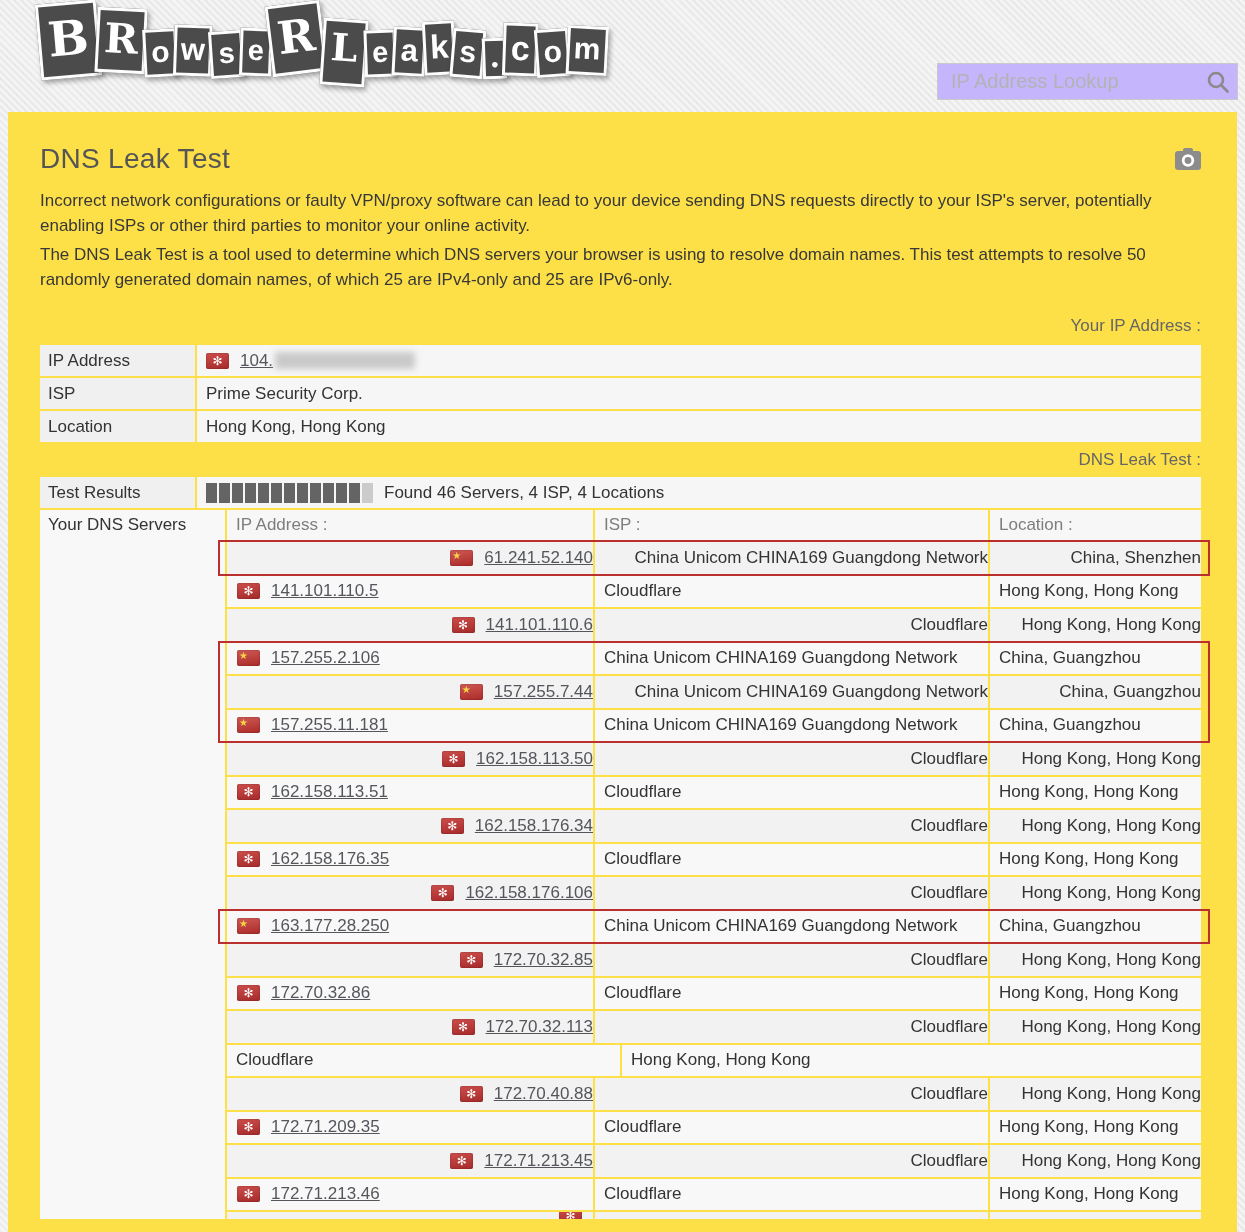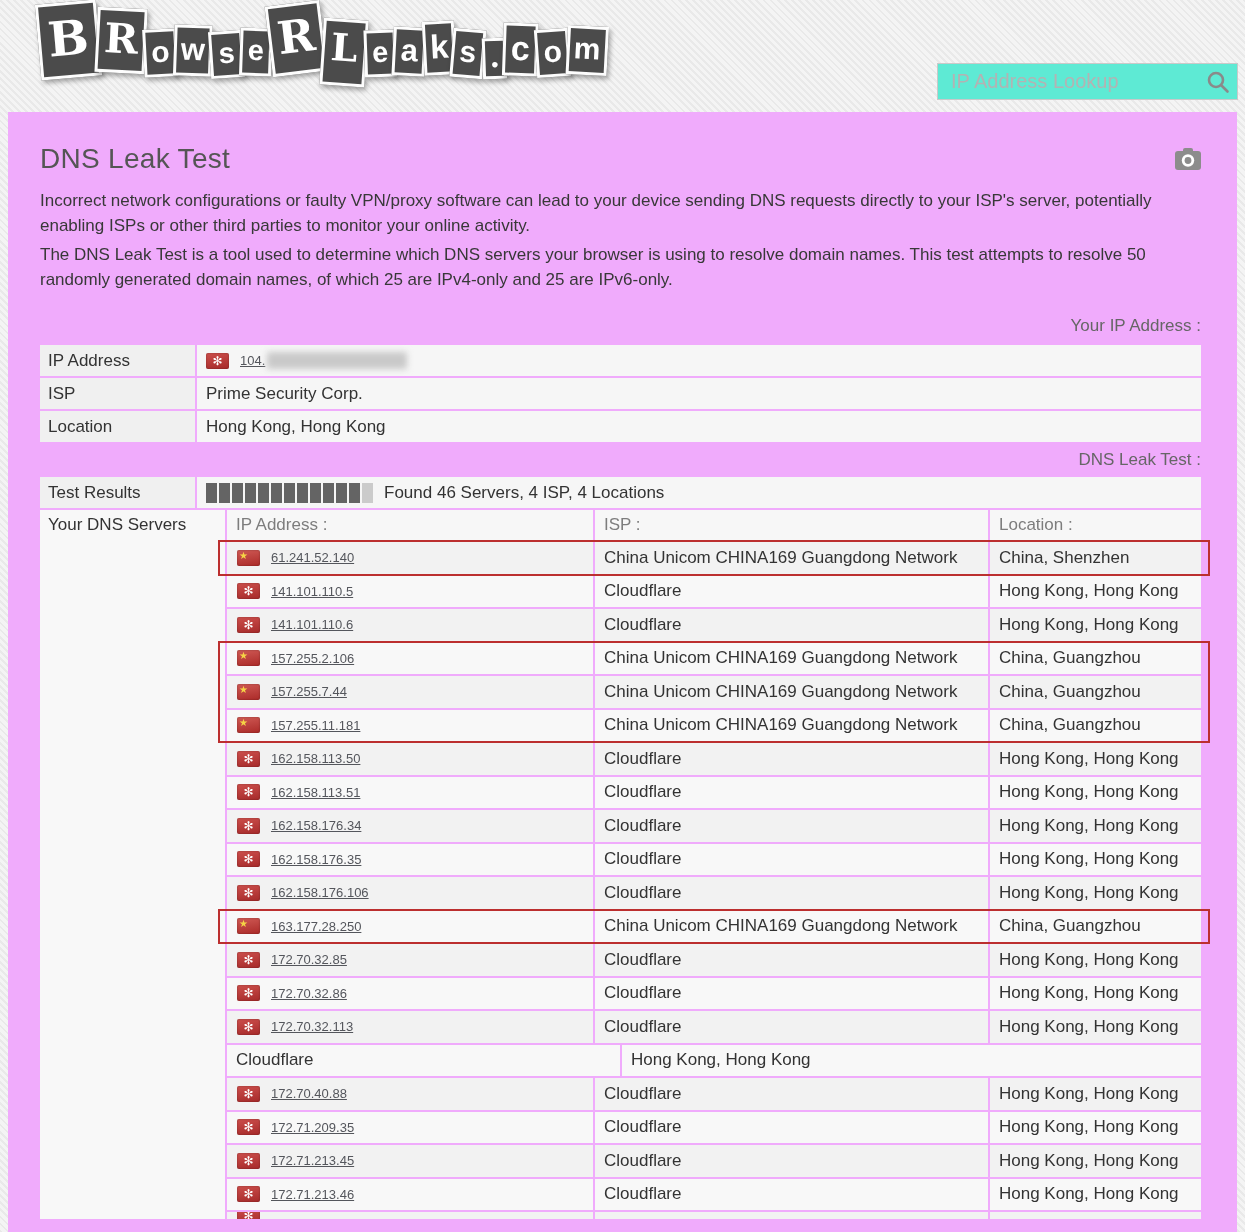--- a/index.html
+++ b/index.html
@@ -31,31 +31,31 @@
   .logo .lt:nth-child(10){font-family:"Liberation Sans",sans-serif;font-size:31px;padding:5px 5px 7px;transform:rotate(3deg) translateY(6px);}
   .logo .lt:nth-child(11){font-family:"Liberation Sans",sans-serif;font-size:33px;padding:6px 4px 9px;transform:rotate(-3deg) translateY(3px);}
   .logo .lt:nth-child(12){font-family:"Liberation Sans",sans-serif;font-size:30px;padding:5px 5px 8px;transform:rotate(5deg) translateY(7px);}
   .logo .lt:nth-child(13){font-size:30px;padding:1px 4px 4px;transform:rotate(-2deg) translateY(12px);}
   .logo .lt:nth-child(14){font-family:"Liberation Sans",sans-serif;font-size:34px;padding:5px 5px 8px;transform:rotate(2deg) translateY(5px);}
   .logo .lt:nth-child(15){font-family:"Liberation Sans",sans-serif;font-size:30px;padding:5px 5px 7px;transform:rotate(-4deg) translateY(7px);}
   .logo .lt:nth-child(16){font-family:"Liberation Sans",sans-serif;font-size:30px;padding:5px 4px 8px;transform:rotate(3deg) translateY(4px);}
 
   .searchwrap { position:absolute; left:937px; top:63px; width:301px; height:37px; }
   .search {
-    width:100%; height:100%; border:1px solid #c9c9c9; background:#5eead4;
+    width:100%; height:100%; border:1px solid #c9c9c9; background:#c4b5fd;
     font-family:"Liberation Sans",sans-serif; font-size:20px; color:#555;
     padding:0 44px 0 13px; outline:none;
   }
   .search::placeholder { color:#b3b3b3; }
   .mag { position:absolute; right:8px; top:7px; width:24px; height:24px; cursor:pointer; }
 
   
   .card {
     position:absolute; left:8px; right:8px; top:112px; bottom:0;
-    background:#f0abfc; padding:30px 36px 0 32px; overflow:hidden;
+    background:#fde047; padding:30px 36px 0 32px; overflow:hidden;
   }
   .titlebar { display:flex; justify-content:space-between; align-items:center; height:34px; }
   h1 { font-size:28px; color:#555; font-weight:500; letter-spacing:.3px; }
   .cam { width:26px; height:22px; cursor:pointer; }
 
   p.intro { font-size:17px; line-height:25px; color:#383838; }
   p.intro.first { margin-top:12px; }
   p.intro.second { margin-top:4px; }
 
   .sec-label { color:#666; font-size:17px; margin-left:5px;text-align:right; }
@@ -68,42 +68,42 @@
   .val { flex:1; background:#f6f6f6; padding-left:9px; }
 
   .flag { width:23px; height:16px; border-radius:2px; margin:0 11px 0 10px; flex:none;
           position:relative; box-shadow:inset 0 0 2px rgba(0,0,0,.35); }
   .flag.cn { background:linear-gradient(170deg,#cf5a55,#ab2a28); }
   .flag.cn::before { content:"★"; position:absolute; top:-1px; left:2px; color:#f5d445; font-size:10px; line-height:1.4; }
   .flag.hk { background:linear-gradient(170deg,#cc4f4c,#a62a2a); }
   .flag.hk::before { content:"✻"; position:absolute; left:0; right:0; top:0; bottom:0;
           display:flex; align-items:center; justify-content:center; color:#fff; font-size:12px; }
 
-  .ip-link { color:#54565c; font-size:13px; text-decoration:underline; cursor:pointer; }
+  .ip-link { color:#54565c; font-size:17px; text-decoration:underline; cursor:pointer; }
   .blur { display:inline-block; width:140px; height:17px; background:#c9c9c9;
           filter:blur(3px); margin-left:2px; border-radius:2px; }
 
   .progress { display:inline-flex; align-items:center; margin-right:9px; }
   .seg { width:11px; height:20px; margin-right:2px; background:#cbcbcb; display:inline-block; }
   .seg.fill { background:#646464; }
 
   
   .dns-section { display:flex; }
   .lbl-tall { width:185px; flex:none; background:#f8f8f8; margin-right:2px;
               padding:5px 0 0 8px; font-size:17px; color:#333; align-self:stretch; }
   .dns-table { flex:1; }
   .dns-head { display:flex; height:30px; margin-bottom:2px; }
   .dns-head .cell { background:#f7f7f7; color:#7d7d7d; }
   .c-ip  { width:366px; flex:none; margin-right:2px; }
   .dns-head .c-ip { padding-left:9px; }
   .c-isp { width:393px; flex:none; margin-right:2px; padding-left:9px; }
   .c-loc { flex:1; padding-left:9px; }
 
   .dns-row { display:flex; height:31.5px; margin-bottom:2px; }
-  .r-even .cell { background:#f2f2f2; }
+  .r-even .cell { background:#f2f2f2;justify-content:flex-end; }
   .r-odd  .cell { background:#f8f8f8; }
   .dns-row.partial { height:7px; overflow:hidden; margin-bottom:0; }
 
   .red-box { position:relative; margin-bottom:2px; }
   .red-box .dns-row:last-child { margin-bottom:0; }
   .red-box::before { content:""; position:absolute; left:-9px; right:-9px; top:-2px; bottom:-2px;
                      border:2px solid #bc2f2f; pointer-events:none; z-index:3; }
 </style>
 </head>
 <body>

